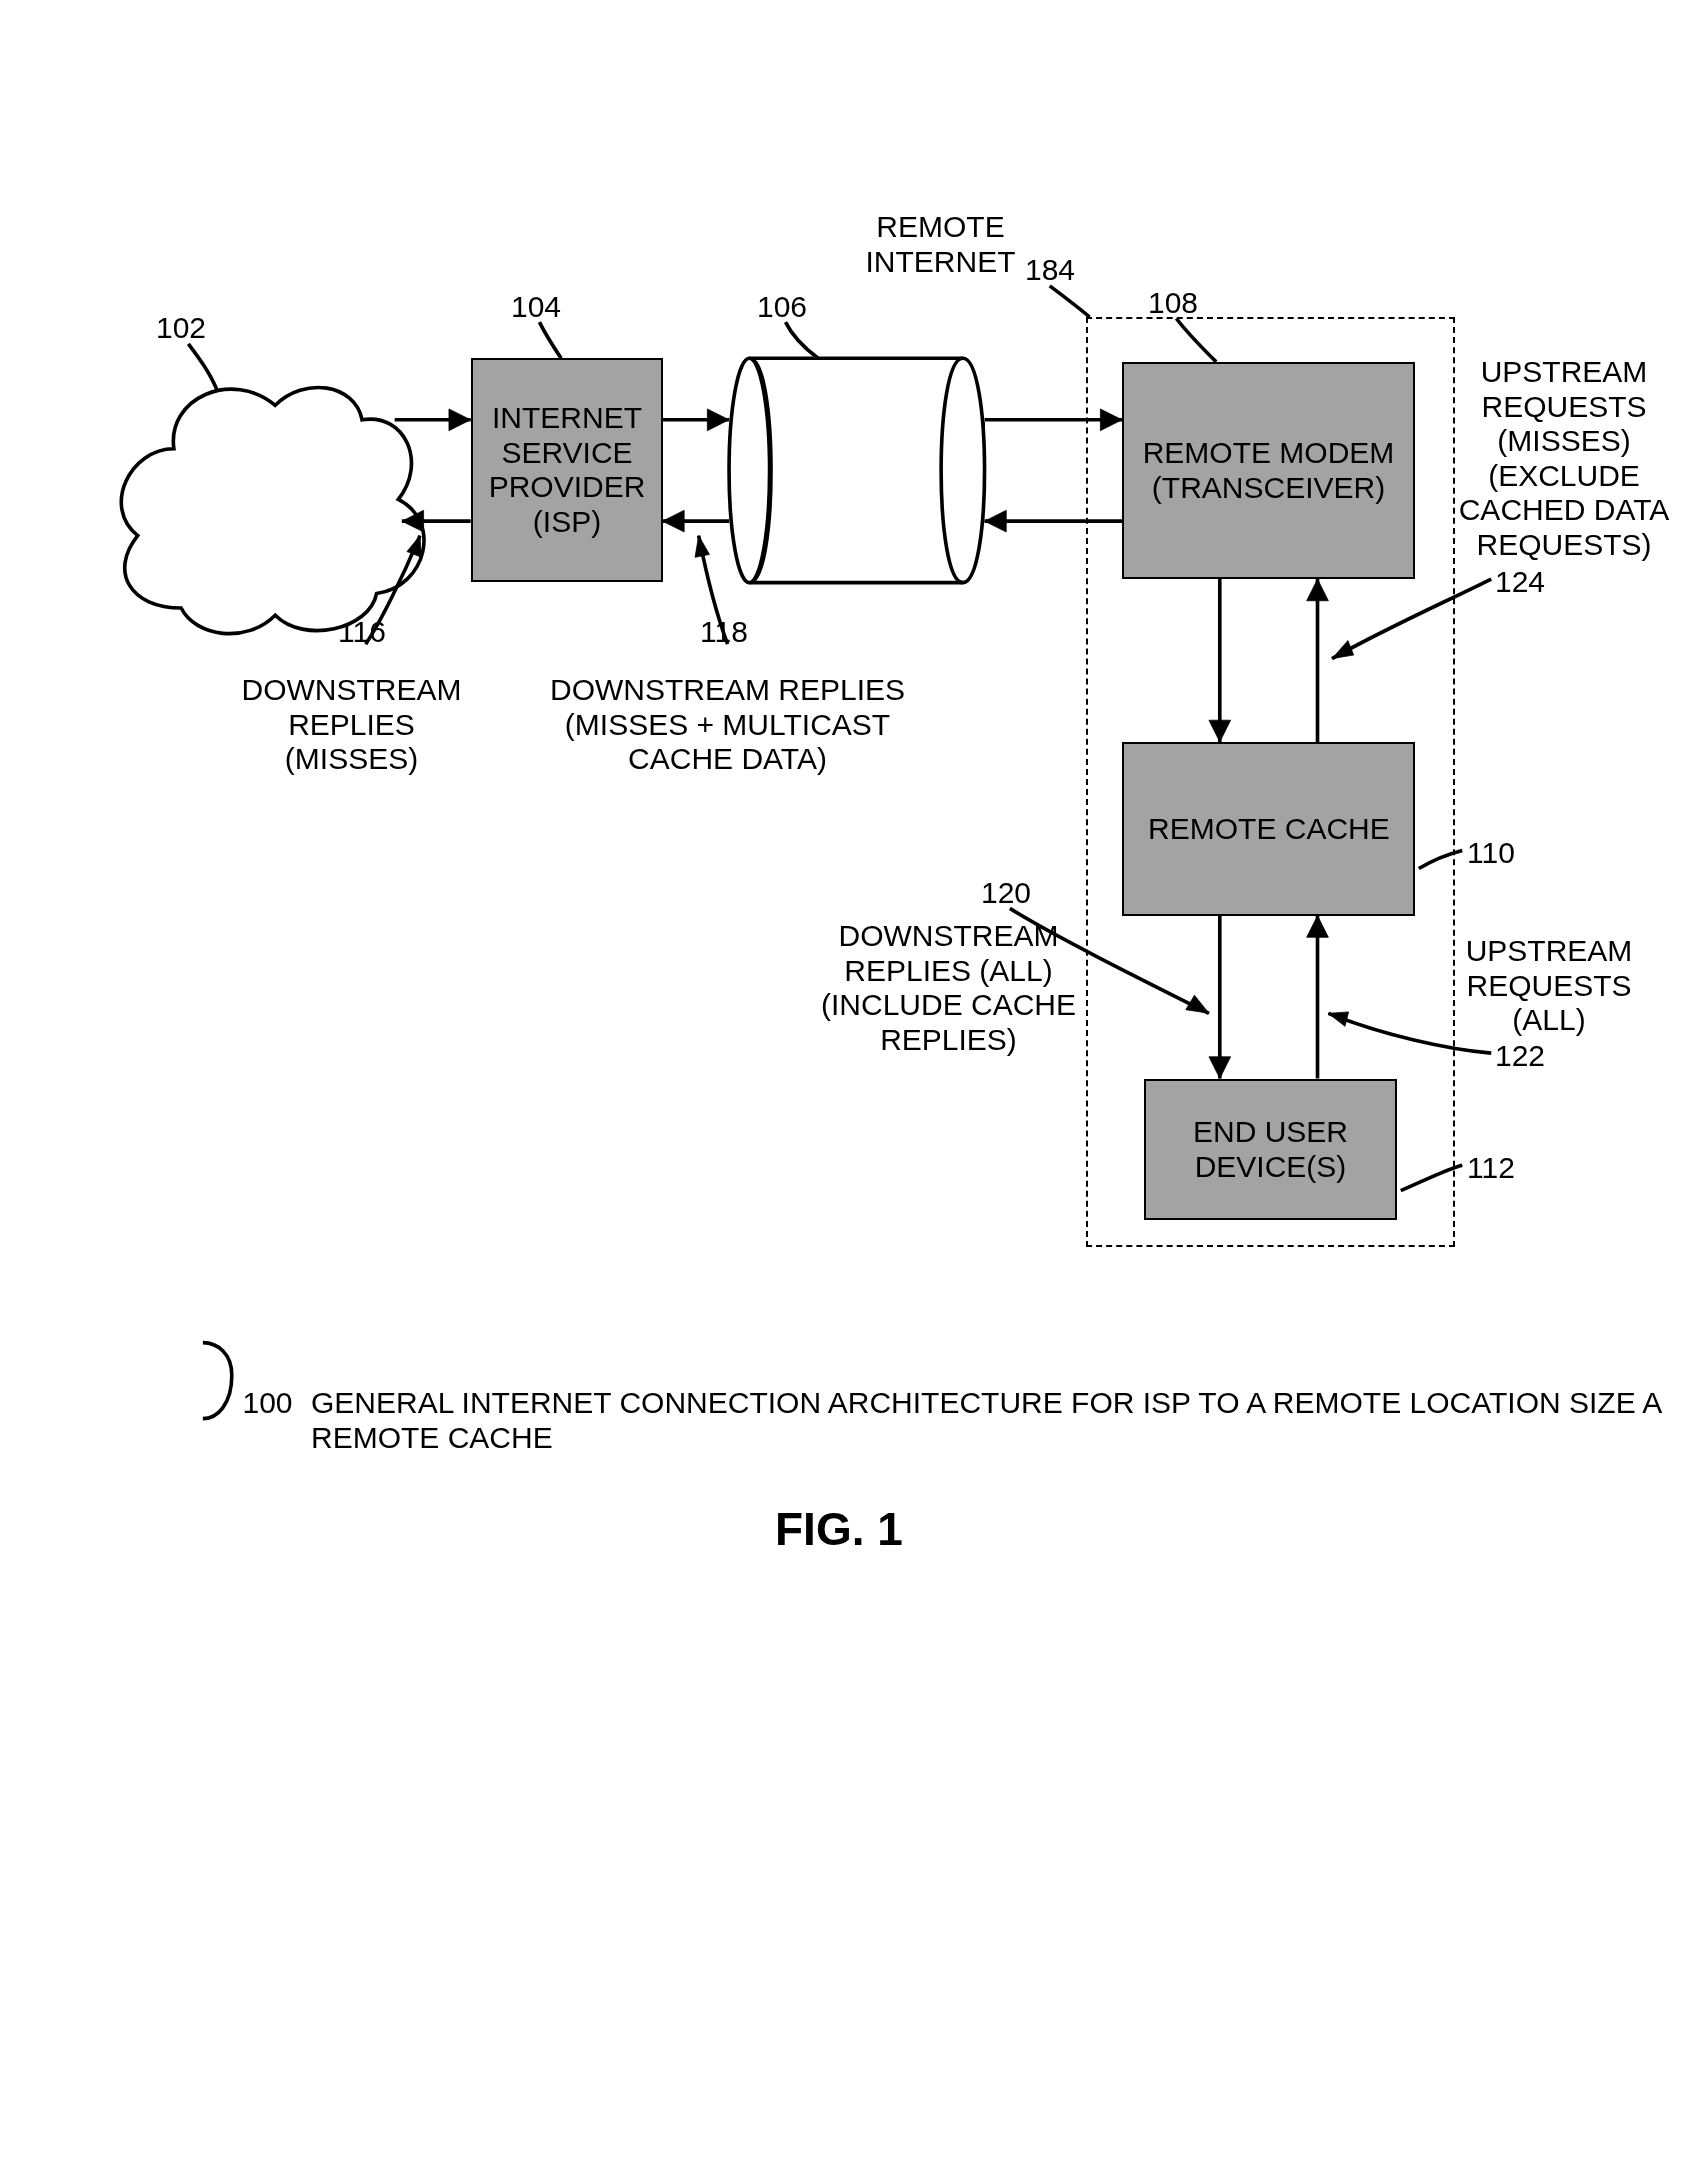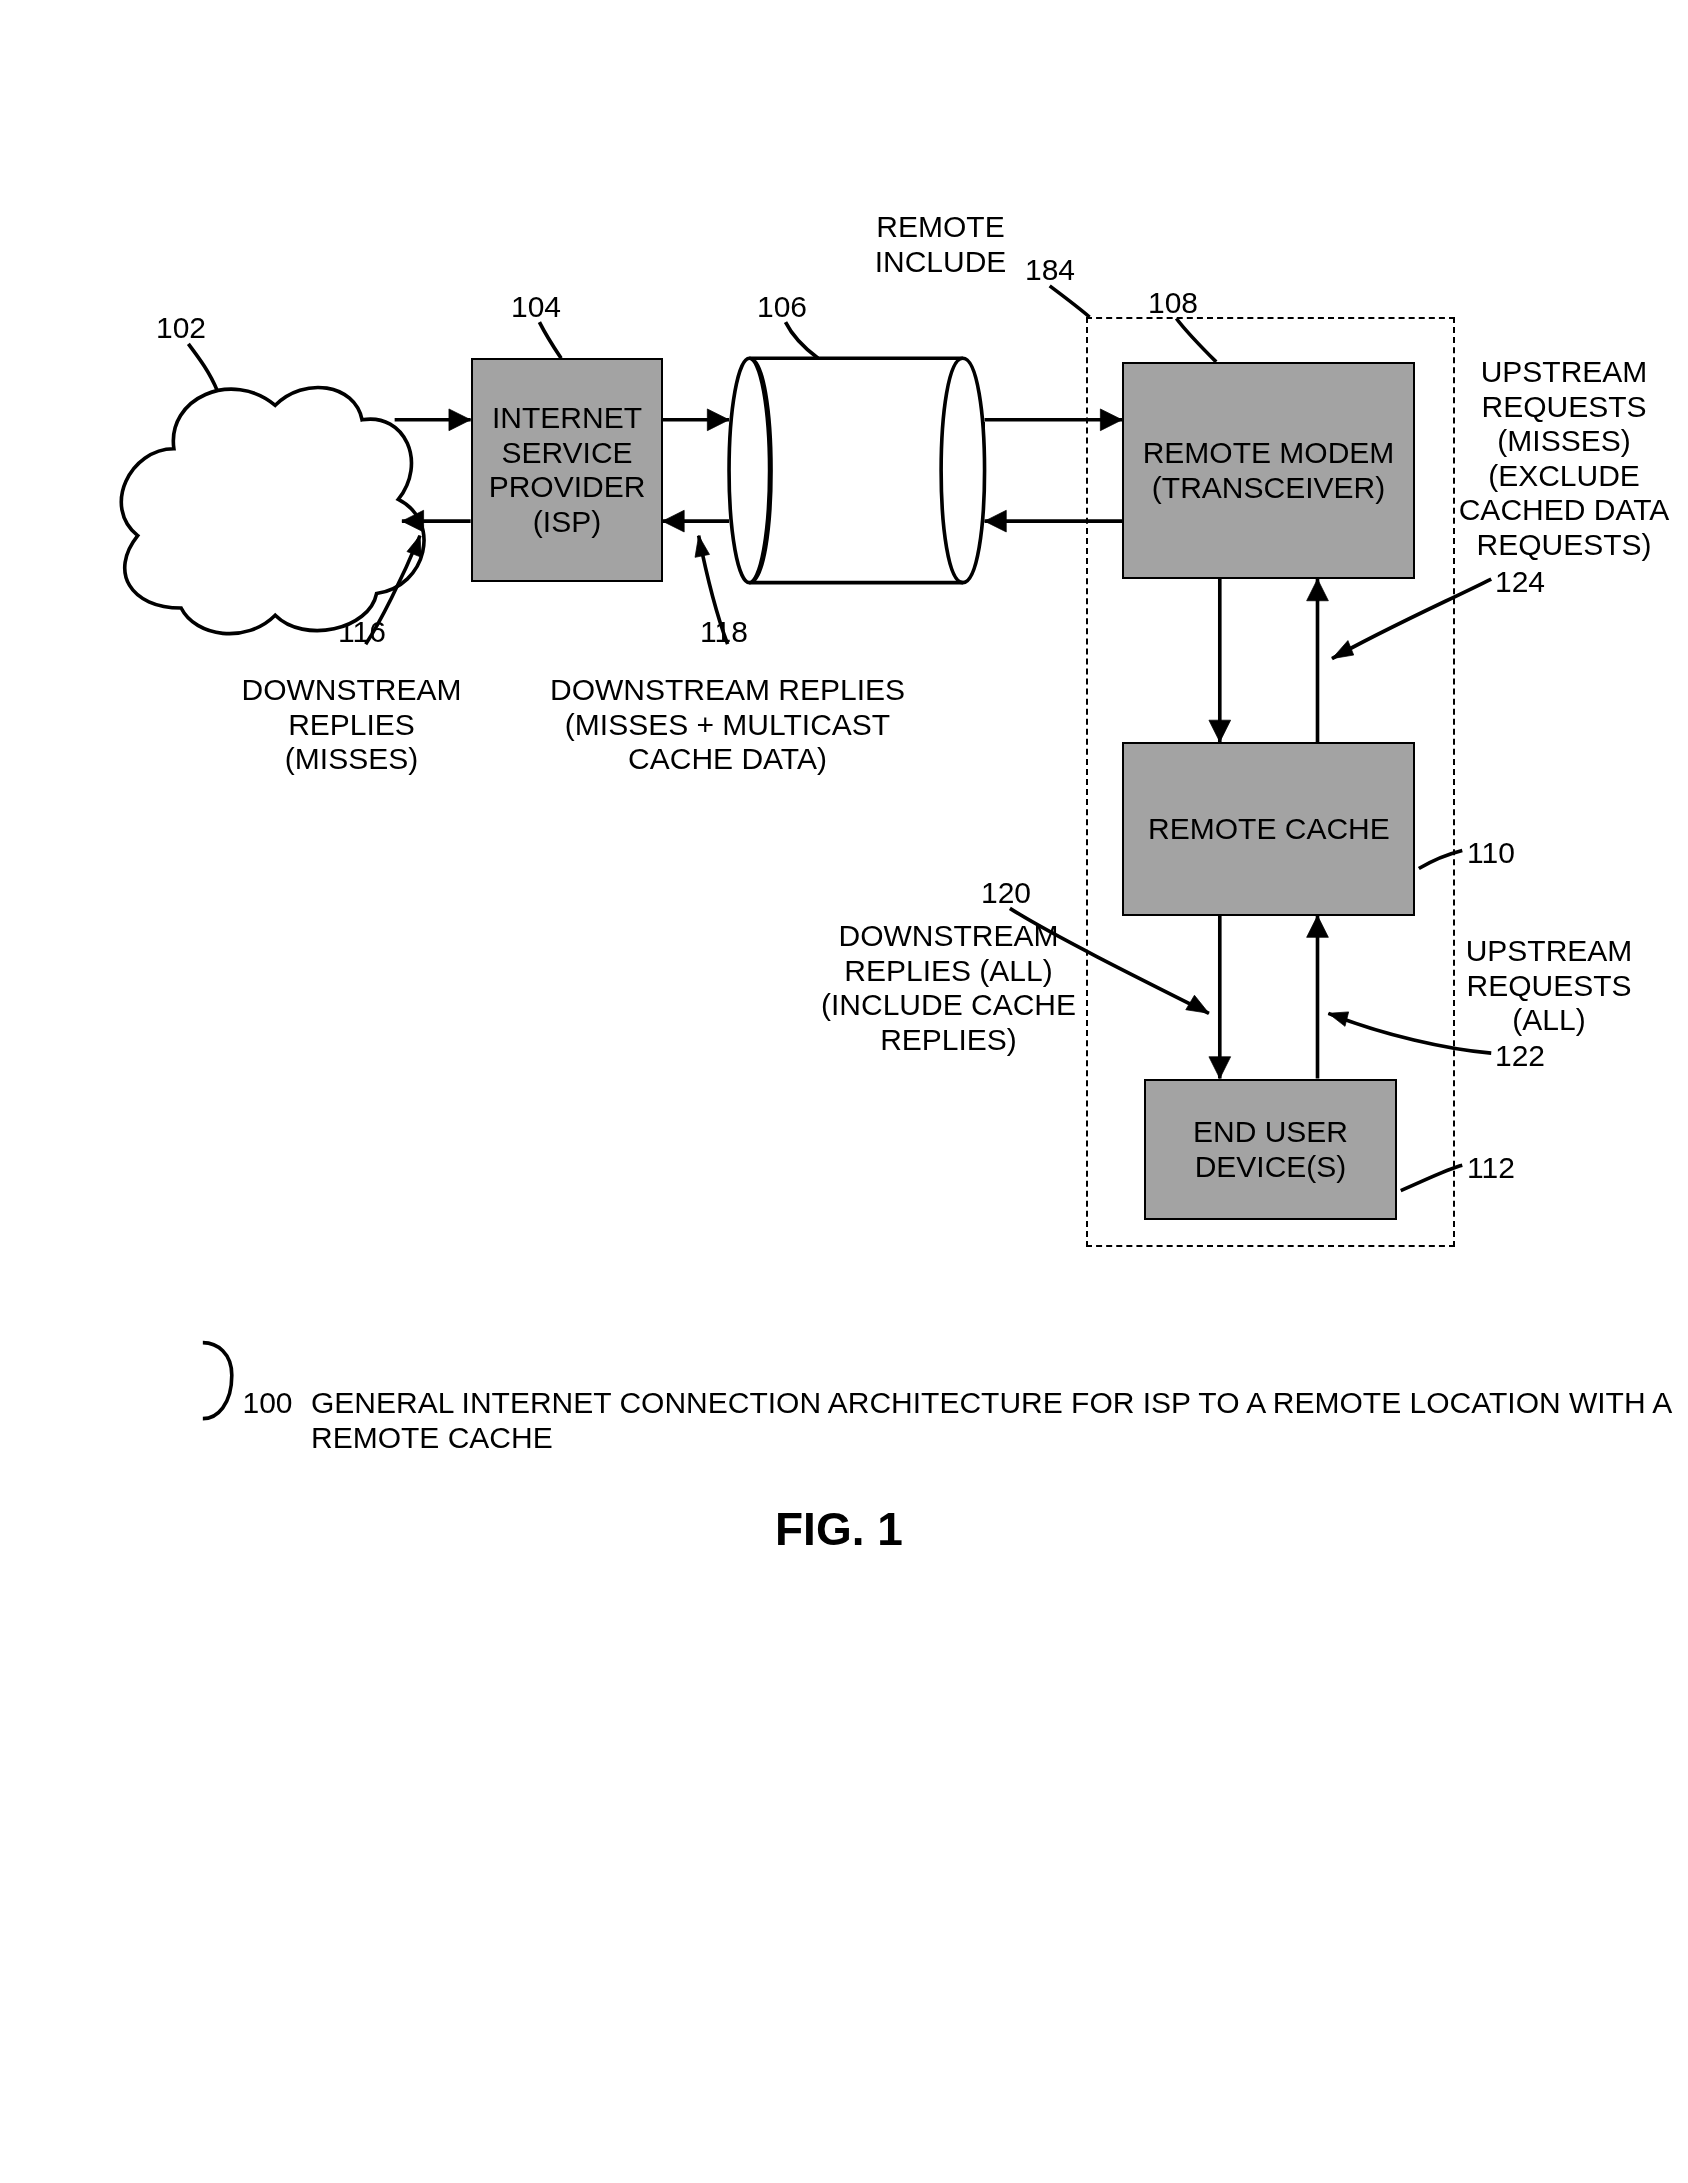--- a/index.html
+++ b/index.html
@@ -102,21 +102,21 @@
     <span>REMOTE
 CACHE</span>
   </div>
 
   <div class="box" style="left:1144px; top:1079px; width:253px; height:141px;">
     <span>END USER
 DEVICE(S)</span>
   </div>
 
   <div class="label" style="left:861px; top:210px; width:159px;">REMOTE
-INCLUDE</div>
+INTERNET</div>
 
   <div class="label" style="left:728px; top:380px; width:261px;">ISP
 COMMUNICATION
 SYSTEM
 (BANDWIDTH/
 PIPE SIZE)</div>
 
   <div class="label" style="left:166px; top:478px; width:174px;">INTERNET</div>
 
   <div class="label" style="left:232px; top:673px; width:239px;">DOWNSTREAM
@@ -150,21 +150,21 @@
   <div class="label" style="left:1021px; top:253px; width:58px;">184</div>
   <div class="label" style="left:1462px; top:836px; width:58px;">110</div>
   <div class="label" style="left:1462px; top:1151px; width:58px;">112</div>
   <div class="label" style="left:333px; top:615px; width:58px;">116</div>
   <div class="label" style="left:695px; top:615px; width:58px;">118</div>
   <div class="label" style="left:977px; top:876px; width:58px;">120</div>
   <div class="label" style="left:1491px; top:1039px; width:58px;">122</div>
   <div class="label" style="left:1491px; top:565px; width:58px;">124</div>
   <div class="label" style="left:235px; top:1386px; width:65px;">100</div>
 
-  <div class="label" style="left:311px; top:1386px; width:1375px; text-align:left;">GENERAL INTERNET CONNECTION ARCHITECTURE FOR ISP TO A REMOTE LOCATION WITH A REMOTE CACHE</div>
+  <div class="label" style="left:311px; top:1386px; width:1375px; text-align:left;">GENERAL INTERNET CONNECTION ARCHITECTURE FOR ISP TO A REMOTE LOCATION SIZE A REMOTE CACHE</div>
 
   <div class="figcap" style="left:775px; top:1502px;">FIG. 1</div>
 
   <svg class="overlay" viewBox="0 0 2333 3016">
 
     <path class="cloud" d="
       M 250 840
       C 180 840 150 790 190 740
       C 140 700 180 620 240 620
       C 230 550 320 510 380 560

